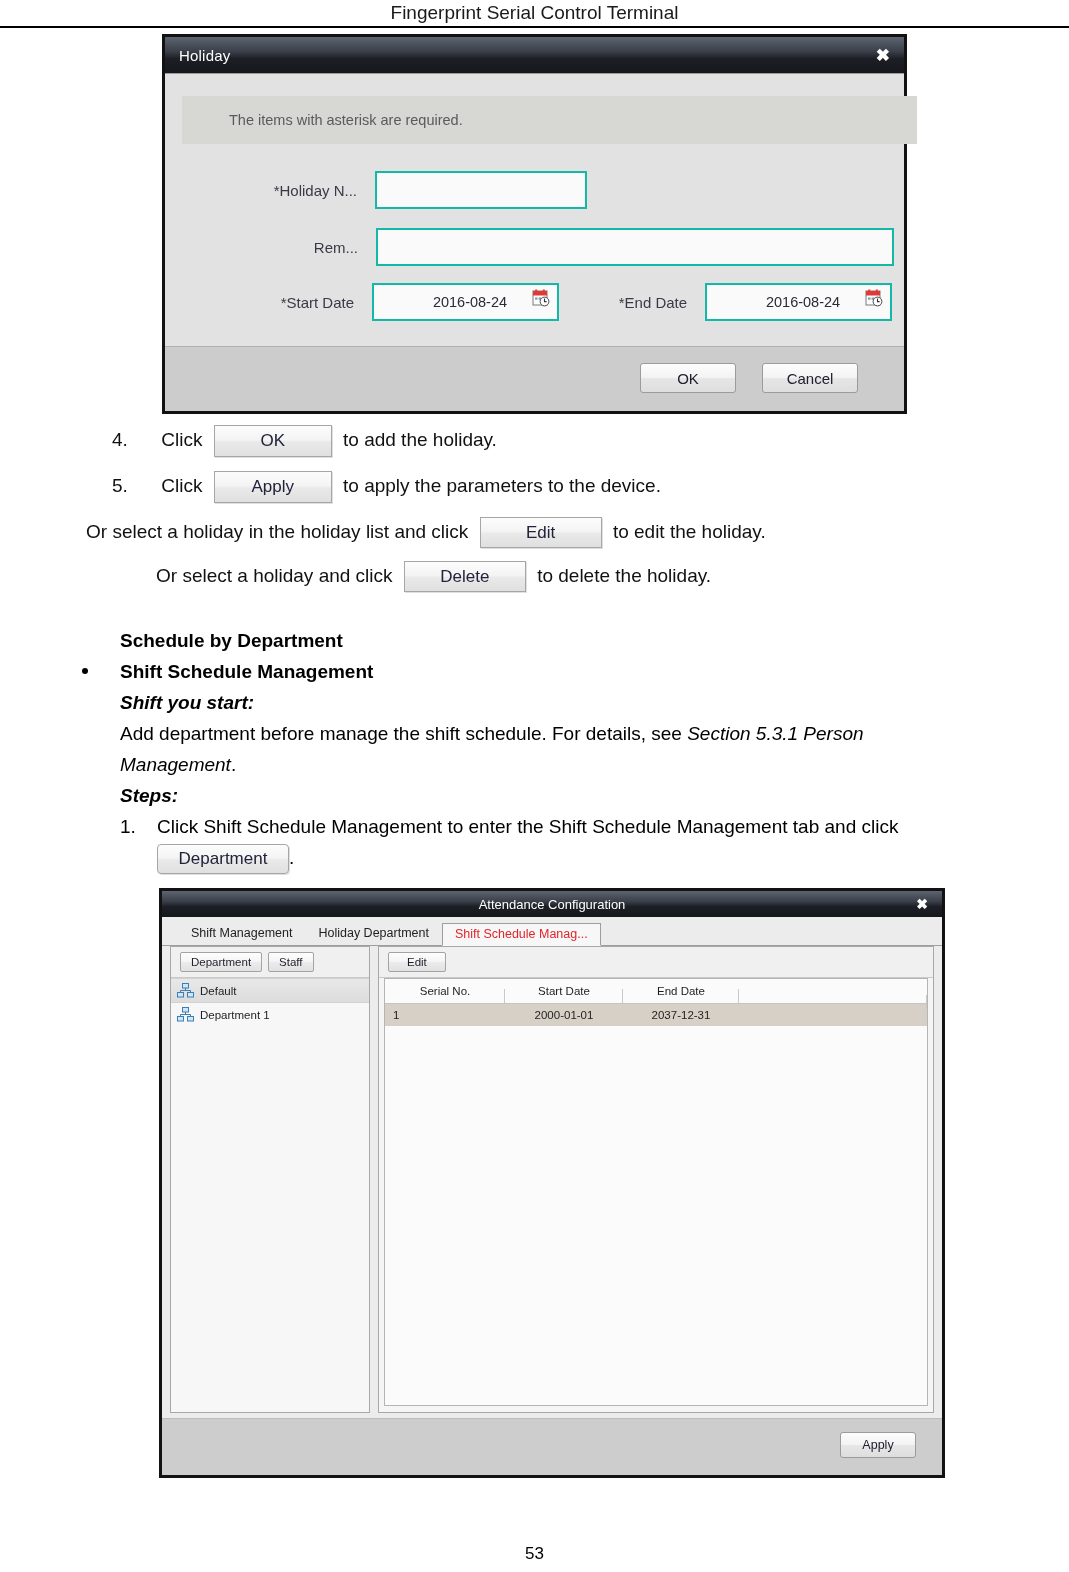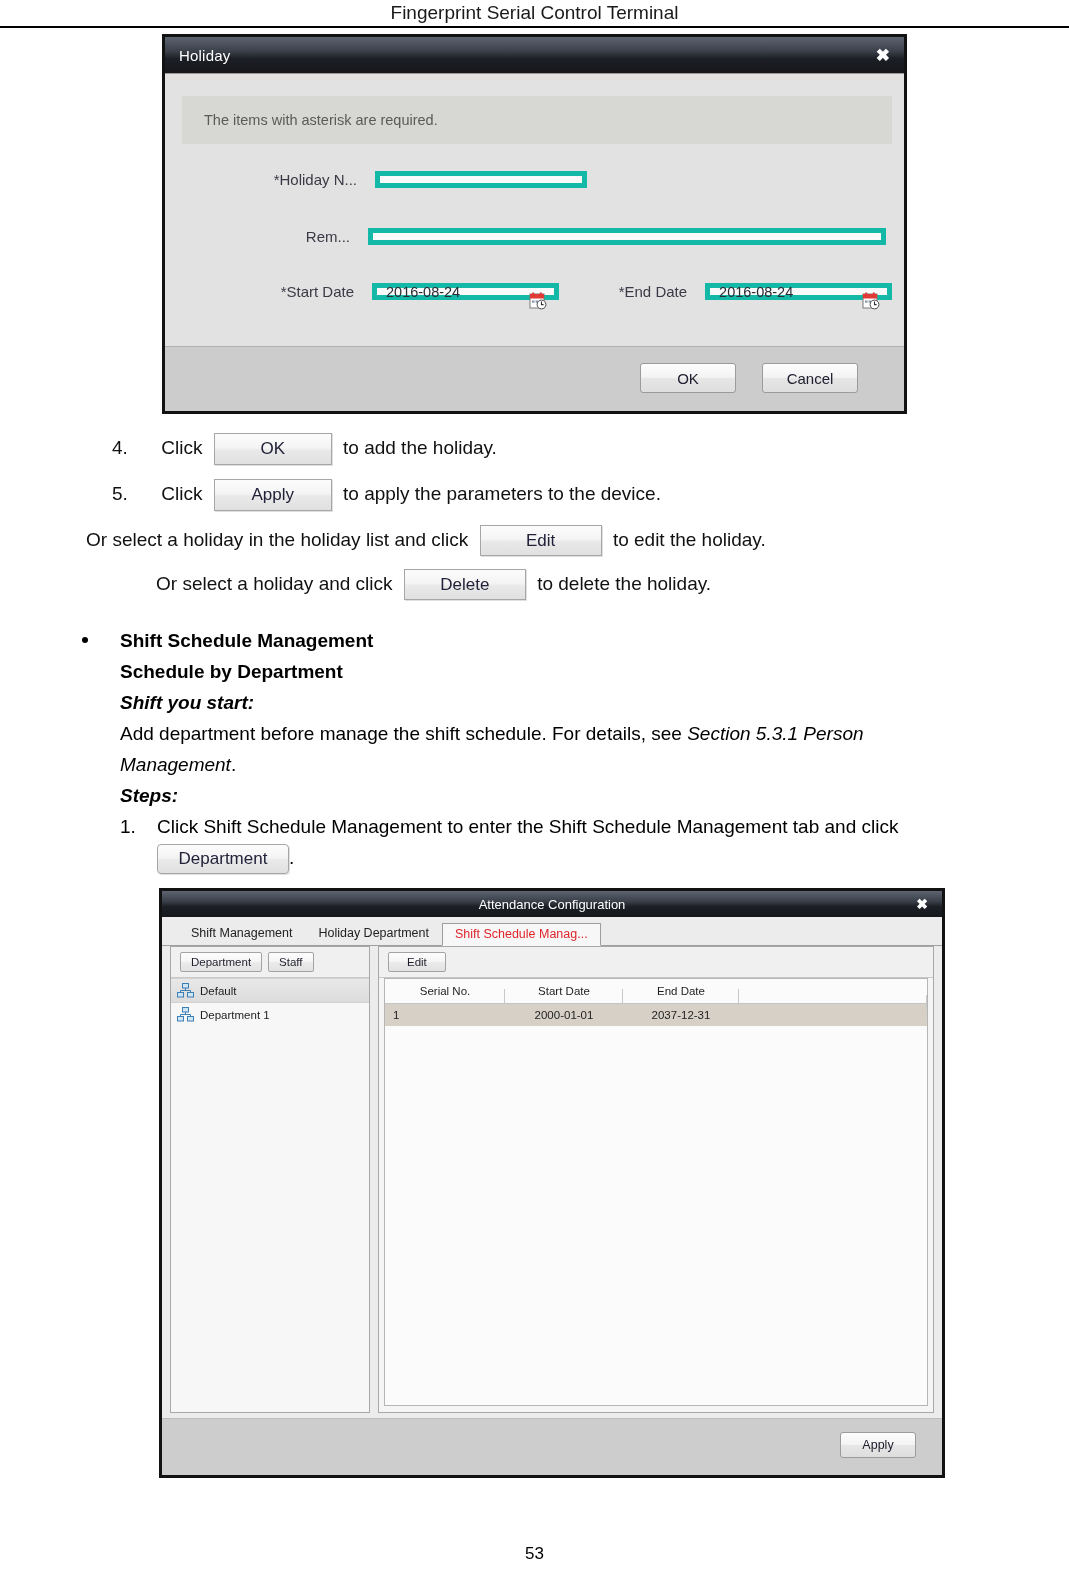--- a/index.html
+++ b/index.html
@@ -96,45 +96,47 @@
   }
   .notice-bar {
     position: absolute;
     left: 17px;
     top: 22px;
     width: 710px;
     height: 48px;
     background: #d7d7d4;
     display: flex;
     align-items: center;
+    padding-left: 25px;
   }
   .notice-text {
     padding-left: 22px;
     font-size: 14.5px;
     color: #5a5a5a;
   }
   .frow {
     position: absolute;
     display: flex;
     align-items: center;
   }
   .flabel {
     font-size: 15px;
     color: #3a3a46;
     text-align: right;
     white-space: nowrap;
   }
   .finput {
     background: #fafafa;
-    border: 5px solid #14b8a6;
-    box-sizing: border-box;
-    height: 17px;
-    position: relative;
-    display: flex;
-    align-items: center;
+    border: 2px solid #14b8a6;
+    box-sizing: border-box;
+    height: 38px;
+    position: relative;
+    display: flex;
+    align-items: center;
+    justify-content: center;
   }
   .fval {
     font-size: 14.5px;
     color: #2b2b36;
     padding-left: 9px;
   }
   .cal-icon {
     position: absolute;
     right: 7px;
     top: 4px;
@@ -390,21 +392,21 @@
       <span class="notice-text">The items with asterisk are required.</span>
     </div>
 
     <div class="frow" style="left:17px; top:97px; width:710px;">
       <span class="flabel" style="width:175px;">*Holiday N...</span>
       <div class="finput" style="width:212px; margin-left:18px;">
         <span class="fval"></span>
       </div>
     </div>
 
-    <div class="frow" style="left:11px; top:154px; width:710px;">
+    <div class="frow" style="left:19px; top:154px; width:710px;">
       <span class="flabel" style="width:175px;">Rem...</span>
       <div class="finput" style="width:521px; margin-left:18px;">
         <span class="fval"></span>
       </div>
     </div>
 
     <div class="frow" style="left:17px; top:209px; width:710px;">
       <span class="flabel" style="width:175px;">*Start Date</span>
       <div class="finput" style="width:190px; margin-left:18px;">
         <span class="fval">2016-08-24</span>
@@ -441,21 +443,21 @@
   </div>
 
   <div class="dlg-footer">
     <div class="win-btn" id="holiday-ok">OK</div>
     <div class="win-btn" id="holiday-cancel">Cancel</div>
   </div>
 </div>
 
 <div class="doc-text numlist" style="top:424px;">
 
-  <div class="li" style="height:46px;margin-top:8px;">
+  <div class="li" style="height:46px;">
     <span class="num">4.</span>
     <span>Click</span>
     <span class="inline-btn" style="width:118px;height:32px;font-size:17px;margin:0 6px;">OK</span>
     <span>to add the holiday.</span>
   </div>
 
   <div class="li" style="height:46px;">
     <span class="num">5.</span>
     <span>Click</span>
     <span class="inline-btn" style="width:118px;height:32px;font-size:17px;margin:0 6px;">Apply</span>
@@ -471,26 +473,26 @@
   <div class="li" style="height:44px;padding-left:156px;">
     <span>Or select a holiday and click</span>
     <span class="inline-btn" style="width:122px;height:31px;font-size:17px;margin:0 6px;">Delete</span>
     <span>to delete the holiday.</span>
   </div>
 </div>
 
 <div class="bullet-block">
 
   <div class="bullet-row">
+    <span class="b">Schedule by Department</span>
+  </div>
+
+  <div class="bullet-row">
     <span class="bullet-dot"></span>
     <span class="b">Shift Schedule Management</span>
-  </div>
-
-  <div class="bullet-row">
-    <span class="b">Schedule by Department</span>
   </div>
 
   <div class="bullet-row">
     <span class="bi">Shift you start:</span>
   </div>
 
   <div class="bullet-row">
     <span>Add department before manage the shift schedule. For details, see </span><span class="it">Section 5.3.1 Person</span>
   </div>
 

